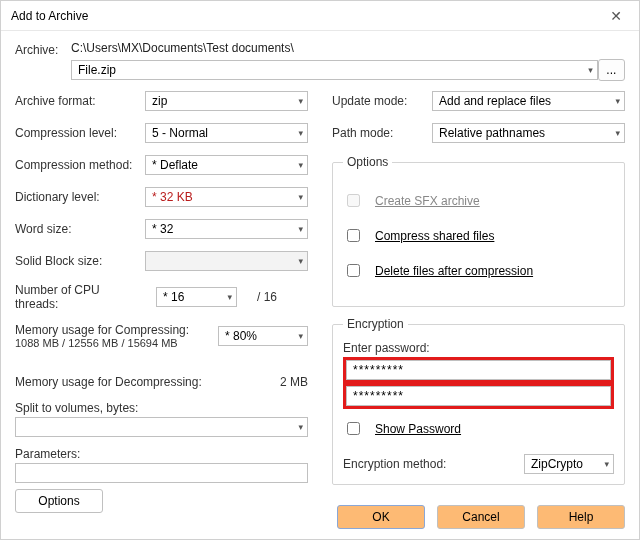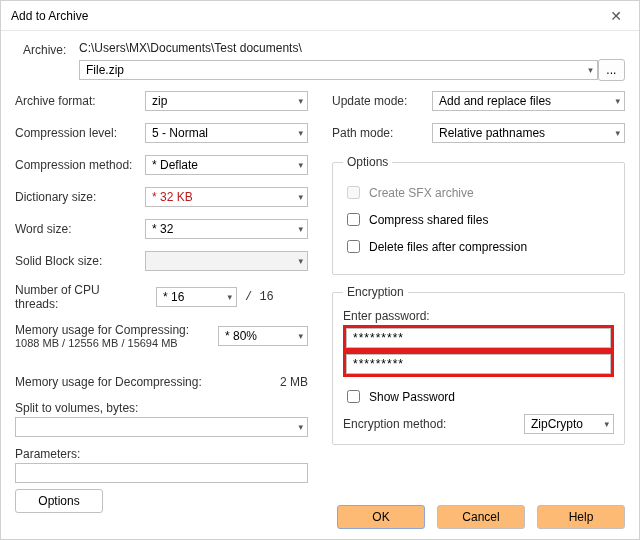--- a/index.html
+++ b/index.html
@@ -3,51 +3,51 @@
 <meta charset="utf-8">
 <style>
   * { box-sizing: border-box; font-family: "Segoe UI", Tahoma, sans-serif; font-size: 12px; }
   body { margin: 0; background: #fff; }
   .window { width: 640px; height: 540px; background: #fff; border: 1px solid #d0d0d0; position: relative; }
   .titlebar { height: 30px; display: flex; align-items: center; padding: 0 8px 0 10px; border-bottom: 1px solid #e8e8e8; }
   .titlebar .title { flex: 1; color: #000; }
   .titlebar .close { width: 30px; text-align: center; font-size: 14px; color: #555; cursor: default; }
   .body { padding: 10px 14px 12px 14px; }
   .label { color: #333; }
-  .archive-path-row { display: flex; margin-left: 8px; }
+  .archive-path-row { display: flex; }
   .archive-label { width: 56px; padding-top: 2px; }
   .archive-right-column { flex:1; }
   .archive-input-row { display: flex; align-items: center; margin-top: 4px; gap: 0; }
   .select, input[type=text], input.combo { height: 20px; border: 1px solid #c0c0c0; background: #fff; padding: 0 18px 0 6px; position: relative; }
   .combo-wrap { position: relative; display: inline-block; }
   .combo-wrap.full { width:100%; }
   .combo-wrap .arrow { position: absolute; right: 5px; top: 50%; transform: translateY(-50%); pointer-events: none; font-size: 9px; color: #555; }
   .combo { width: 100%; }
   .btn-small { width: 28px; height: 22px; border:1px solid #c0c0c0; background:#fdfdfd; border-radius:3px; text-align:center; }
   .two-col { display: flex; gap: 24px; margin-top: 10px; }
   .col { flex: 1; min-width: 0; }
   .field-row { display: flex; align-items: center; margin-bottom: 12px; }
   .field-row .lbl { width: 130px; }
   .field-row .ctl { flex: 1; }
   .small-combo { width: 130px; }
   .muted { color: #888; }
   .grayed input { color:#b91c1c; }
   fieldset { border:1px solid #d4d4d4; border-radius:2px; padding: 6px 10px 10px 10px; margin: 0 0 10px 0; }
   fieldset legend { padding: 0 4px; color:#333; }
-  .chk { display:flex; align-items:center; gap:6px; margin: 8px 0; }
+  .chk { display:flex; align-items:center; gap:12px; margin: 16px 0; text-decoration: underline; }
   .chk input { width:13px; height:13px; }
   .red-box { border: 3px solid #e21b1b; padding: 0; }
   .pwd-input { width:100%; height:20px; border:1px solid #c0c0c0; padding: 0 6px; letter-spacing:1px; }
   .enc-row { margin: 4px 0 2px 0; }
   .bottom-buttons { position:absolute; bottom:10px; right:14px; display:flex; gap:12px; }
   .btn { width:88px; height:24px; border:1px solid #8aa7d6; background:#fdba74; border-radius:3px; }
   .btn.plain { border-color:#c0c0c0; }
   .options-btn { width:88px; height:24px; border:1px solid #c0c0c0; background:#fff; border-radius:3px; margin-top:6px;}
   .threads-row .combo-wrap { width:92px;padding-left:11px; }
-  .threads-total { margin-left:8px;font-family:Liberation Mono, monospace; }
+  .threads-total { margin-left:20px; }
   .mem-row { display:flex; align-items:center; margin-bottom:26px; }
   .mem-row .lbl { width:180px; }
   .split-combo { width:100%; }
   .params-input { width:100%; }
   .enc-method-row { display:flex; align-items:center; margin-top:6px; gap:10px;}
   .enc-method-row .combo-wrap { width:90px; margin-left:auto;}
 </style>
 </head>
 <body>
 
@@ -89,21 +89,21 @@
           </div>
         </div>
         <div class="field-row">
           <div class="lbl label">Compression method:</div>
           <div class="ctl combo-wrap small-combo">
             <input class="combo" value="* Deflate" style="">
             <span class="arrow">▾</span>
           </div>
         </div>
         <div class="field-row grayed">
-          <div class="lbl label">Dictionary size:</div>
+          <div class="lbl label">Dictionary level:</div>
           <div class="ctl combo-wrap small-combo">
             <input class="combo muted" value="* 32 KB" style="">
             <span class="arrow">▾</span>
           </div>
         </div>
         <div class="field-row">
           <div class="lbl label">Word size:</div>
           <div class="ctl combo-wrap small-combo">
             <input class="combo" value="* 32" style="">
             <span class="arrow">▾</span>

